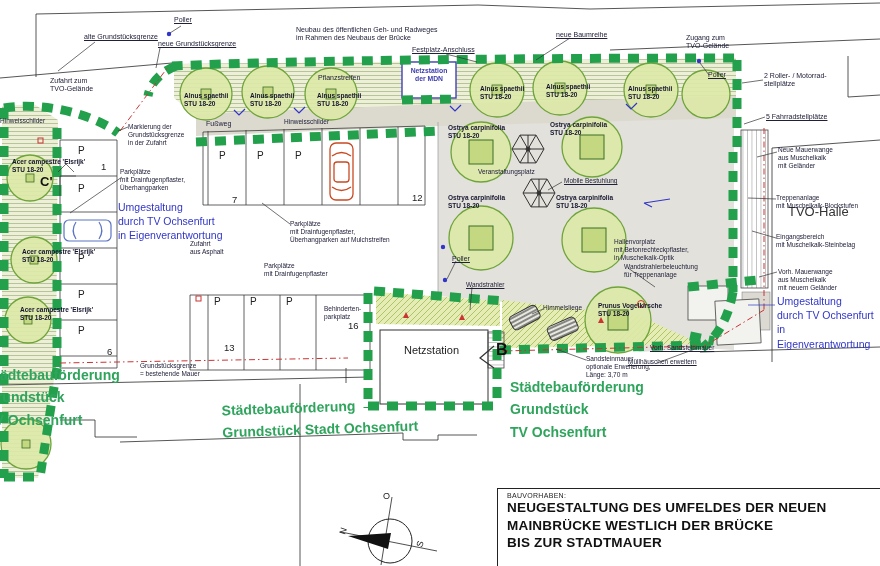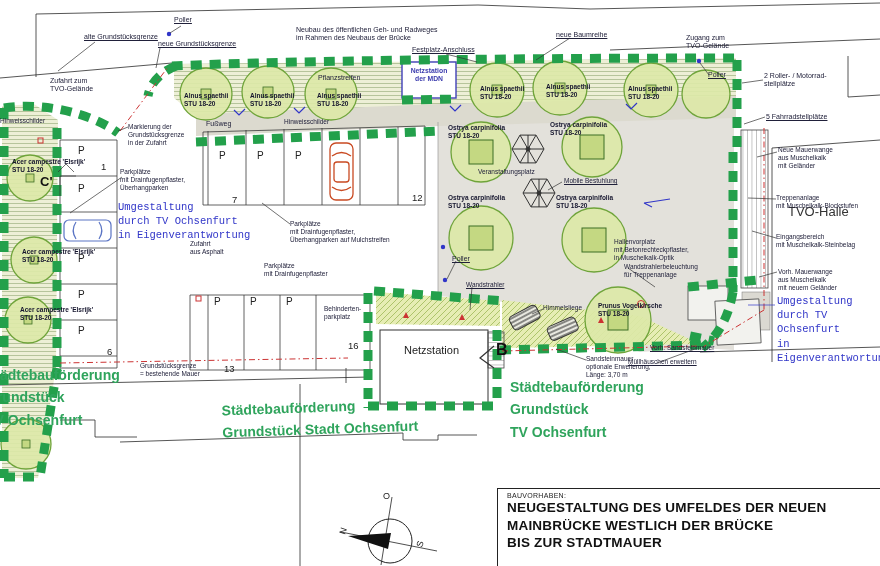--- a/index.html
+++ b/index.html
@@ -4,21 +4,21 @@
 <style>
   html,body{margin:0;padding:0;background:#fff;}
   #stage{position:relative;width:880px;height:566px;background:#fff;overflow:hidden;
          font-family:"Liberation Sans",sans-serif;}
   #stage svg{position:absolute;left:0;top:0;}
   .lbl{position:absolute;font-size:7px;color:#20203a;line-height:1.2;white-space:pre-line;z-index:5;}
   .t6{font-size:6.5px;}
   .tree{font-size:6.5px;font-weight:bold;color:#15152e;}
   .u{text-decoration:underline;}
   .green{color:#2fa45c;font-size:14px;font-weight:bold;line-height:1.6;}
-  .bigblue{color:#3136c8;font-size:10.5px;line-height:1.35;font-family:Liberation Mono, monospace;}
+  .bigblue{color:#3136c8;font-size:10.5px;line-height:1.35;}
   .pmark{font-size:10px;color:#222;}
   .num{font-size:9.5px;color:#222;}
   .marker{font-weight:bold;color:#111;}
   #netz-label{width:50px;text-align:center;font-size:6.8px;color:#3c3cae;font-weight:bold;}
   #title-block{position:absolute;left:497px;top:488px;width:380px;height:77px;
     border-top:1.3px solid #222;border-left:1.3px solid #222;padding:3px 0 0 9px;z-index:6;}
   #title-kicker{font-size:7px;color:#222;letter-spacing:.3px;}
   .title-line{font-size:13.5px;font-weight:bold;color:#111;line-height:1.3;letter-spacing:.2px;}
   .compass-letter{position:absolute;font-size:9px;color:#222;z-index:6;}
 </style>
@@ -337,22 +337,22 @@
 <div class="lbl pmark" style="left:257px;top:150px">P</div>
 <div class="lbl pmark" style="left:295px;top:150px">P</div>
 <div class="lbl pmark" style="left:214px;top:296px">P</div>
 <div class="lbl pmark" style="left:250px;top:296px">P</div>
 <div class="lbl pmark" style="left:286px;top:296px">P</div>
 
 <div class="lbl num" style="left:101px;top:161px">1</div>
 <div class="lbl num" style="left:232px;top:194px">7</div>
 <div class="lbl num" style="left:412px;top:192px">12</div>
 <div class="lbl num" style="left:107px;top:346px">6</div>
-<div class="lbl num" style="left:224px;top:363px">13</div>
-<div class="lbl num" style="left:348px;top:340px">16</div>
+<div class="lbl num" style="left:224px;top:342px">13</div>
+<div class="lbl num" style="left:348px;top:320px">16</div>
 
 <div class="lbl marker" style="left:496px;top:340px;font-size:16px">B</div>
 <div class="lbl marker" style="left:40px;top:174px;font-size:13px">C'</div>
 
 <div class="compass-letter" style="left:340px;top:526px;transform:rotate(-72deg)">N</div>
 <div class="compass-letter" style="left:383px;top:491px">O</div>
 <div class="compass-letter" style="left:417px;top:539px;transform:rotate(-72deg)">S</div>
 
 <div id="title-block">
   <div id="title-kicker">BAUVORHABEN:</div>

